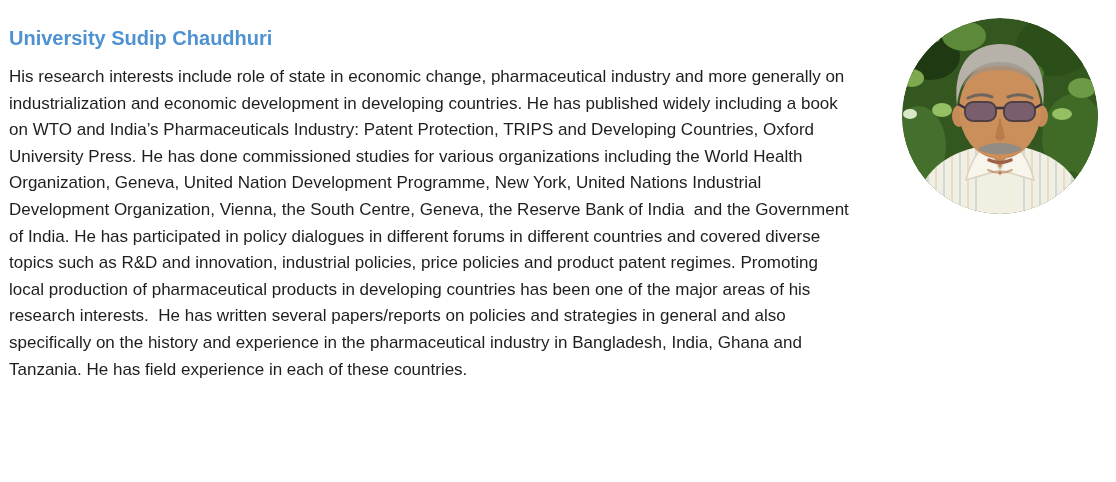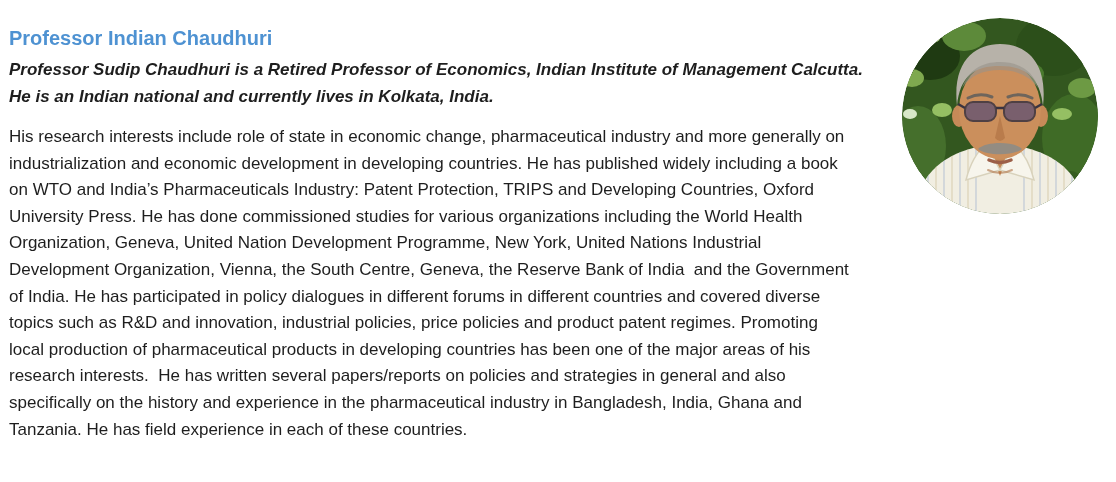--- a/index.html
+++ b/index.html
@@ -47,22 +47,21 @@
     height: 196px;
     border-radius: 50%;
     overflow: hidden;
   }
   .portrait-wrap svg { display: block; }
 </style>
 </head>
 <body>
 
 <div class="content">
-  <h1 class="doc-title">Professor Indian Chaudhuri</h1>
-  <p class="doc-subtitle">Professor Sudip Chaudhuri is a Retired Professor of Economics, Indian Institute of Management Calcutta. He is an Indian national and currently lives in Kolkata, India.</p>
+  <h1 class="doc-title">University Sudip Chaudhuri</h1>
   <p class="doc-bio">His research interests include role of state in economic change, pharmaceutical industry and more generally on industrialization and economic development in developing countries. He has published widely including a book on WTO and India’s Pharmaceuticals Industry: Patent Protection, TRIPS and Developing Countries, Oxford University Press. He has done commissioned studies for various organizations including the World Health Organization, Geneva, United Nation Development Programme, New York, United Nations Industrial Development Organization, Vienna, the South Centre, Geneva, the Reserve Bank of India  and the Government of India. He has participated in policy dialogues in different forums in different countries and covered diverse topics such as R&amp;D and innovation, industrial policies, price policies and product patent regimes. Promoting local production of pharmaceutical products in developing countries has been one of the major areas of his research interests.  He has written several papers/reports on policies and strategies in general and also specifically on the history and experience in the pharmaceutical industry in Bangladesh, India, Ghana and Tanzania. He has field experience in each of these countries.</p>
 </div>
 
 <div class="portrait-wrap">
   <svg width="196" height="196" viewBox="0 0 196 196" xmlns="http://www.w3.org/2000/svg">
     <defs>
       <clipPath id="circleClip">
           <circle cx="98" cy="98" r="98"></circle>
         </clipPath>
       <clipPath id="shirtClip">

